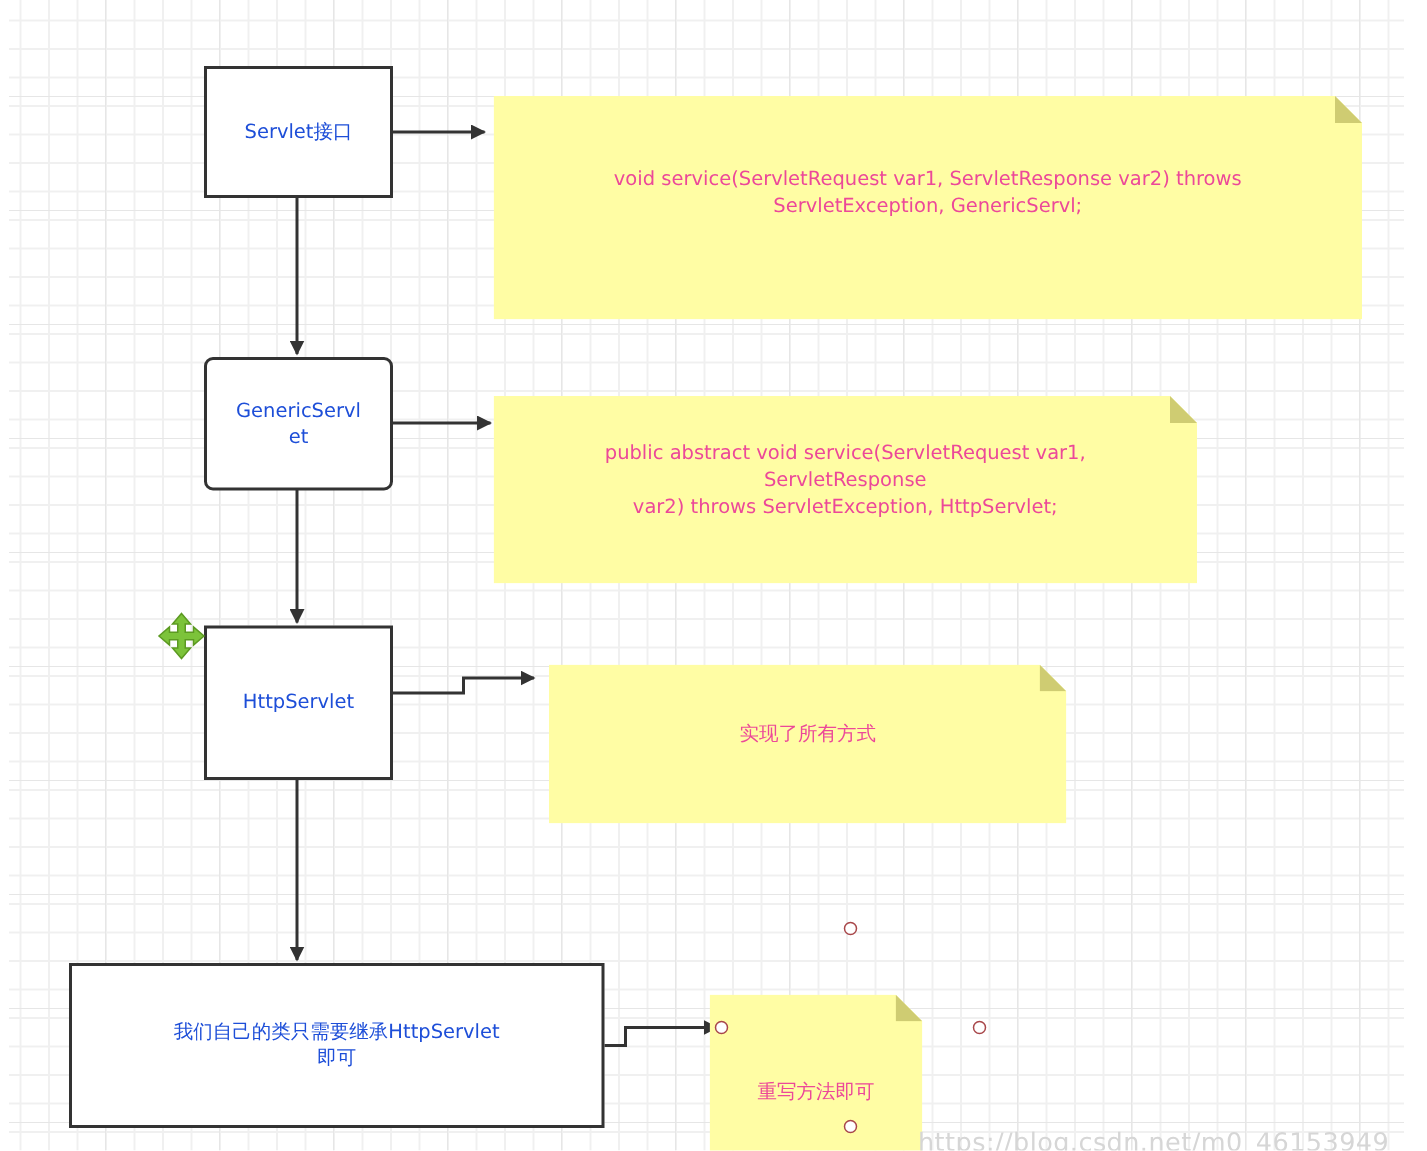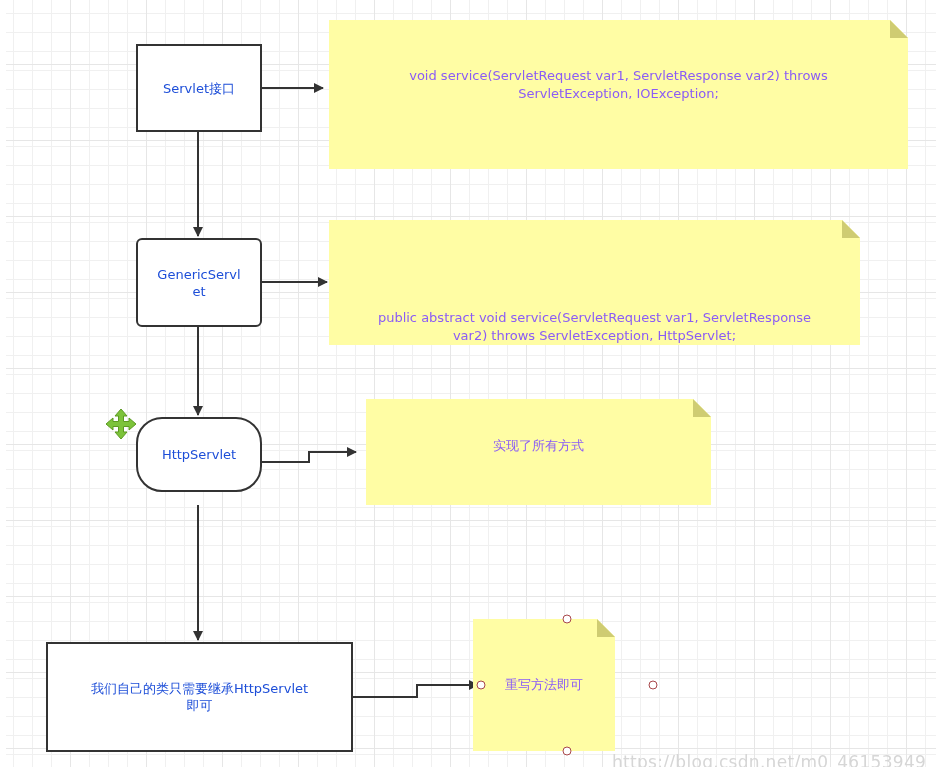--- a/index.html
+++ b/index.html
@@ -23,21 +23,21 @@
     position: absolute; box-sizing: border-box;
     border: 2px solid #333333; background: #ffffff;
     display: flex; align-items: center; justify-content: center;
     text-align: left; color: #1d4ed8; font-size: 13px; line-height: 17px;
     padding: 0 8px;
   }
   .box.rounded { border-radius: 6px; }
   .note {
     position: absolute; box-sizing: border-box;
     display: flex; align-items: center; justify-content: center;
-    text-align: center; color: #8b5cf6; font-size: 13px; line-height: 18px;
+    text-align: center; color: #ec4899; font-size: 13px; line-height: 18px; margin-top: 44px;
   }
   .note .bg {
     position: absolute; inset: 0; background: #fffda4;
     clip-path: polygon(0 0, calc(100% - 18px) 0, 100% 18px, 100% 100%, 0 100%);
   }
   .note .fold {
     position: absolute; right: 0; top: 0; width: 18px; height: 18px;
     background: #cfcc72;
     clip-path: polygon(0 0, 100% 100%, 0 100%);
   }
@@ -78,39 +78,39 @@
 
 <div class="box" style="left:136px; top:44px; width:126px; height:88px;">
   <span>Servlet接口</span>
 </div>
 
 <div class="box rounded" style="left:136px; top:238px; width:126px; height:89px; flex-direction:column;">
   <span>GenericServl</span>
   <span>et</span>
 </div>
 
-<div class="box" style="left:136px; top:417px; width:126px; height:75px;border-radius:26px;">
+<div class="box" style="left:136px; top:417px; width:126px; height:103px;">
   <span>HttpServlet</span>
 </div>
 
-<div class="box" style="left:46px; top:642px; width:307px; height:110px; flex-direction:column;">
+<div class="box" style="left:46px; top:642px; width:357px; height:110px; flex-direction:column;">
   <span>我们自己的类只需要继承HttpServlet</span>
   <span>即可</span>
 </div>
 
 <div class="note" style="left:329px; top:20px; width:579px; height:149px;">
   <div class="bg"></div>
   <div class="fold"></div>
   <div class="text" style="margin-top:-20px;">
     <div>void service(ServletRequest var1, ServletResponse var2) throws</div>
-    <div>ServletException, IOException;</div>
+    <div>ServletException, GenericServl;</div>
   </div>
 </div>
 
-<div class="note" style="left:329px; top:220px; width:531px; height:125px;align-items:flex-end;">
+<div class="note" style="left:329px; top:220px; width:469px; height:125px;">
   <div class="bg"></div>
   <div class="fold"></div>
   <div class="text" style="margin-top:-12px;">
     <div>public abstract void service(ServletRequest var1, ServletResponse</div>
     <div>var2) throws ServletException, HttpServlet;</div>
   </div>
 </div>
 
 <div class="note" style="left:366px; top:399px; width:345px; height:106px;">
   <div class="bg"></div>

